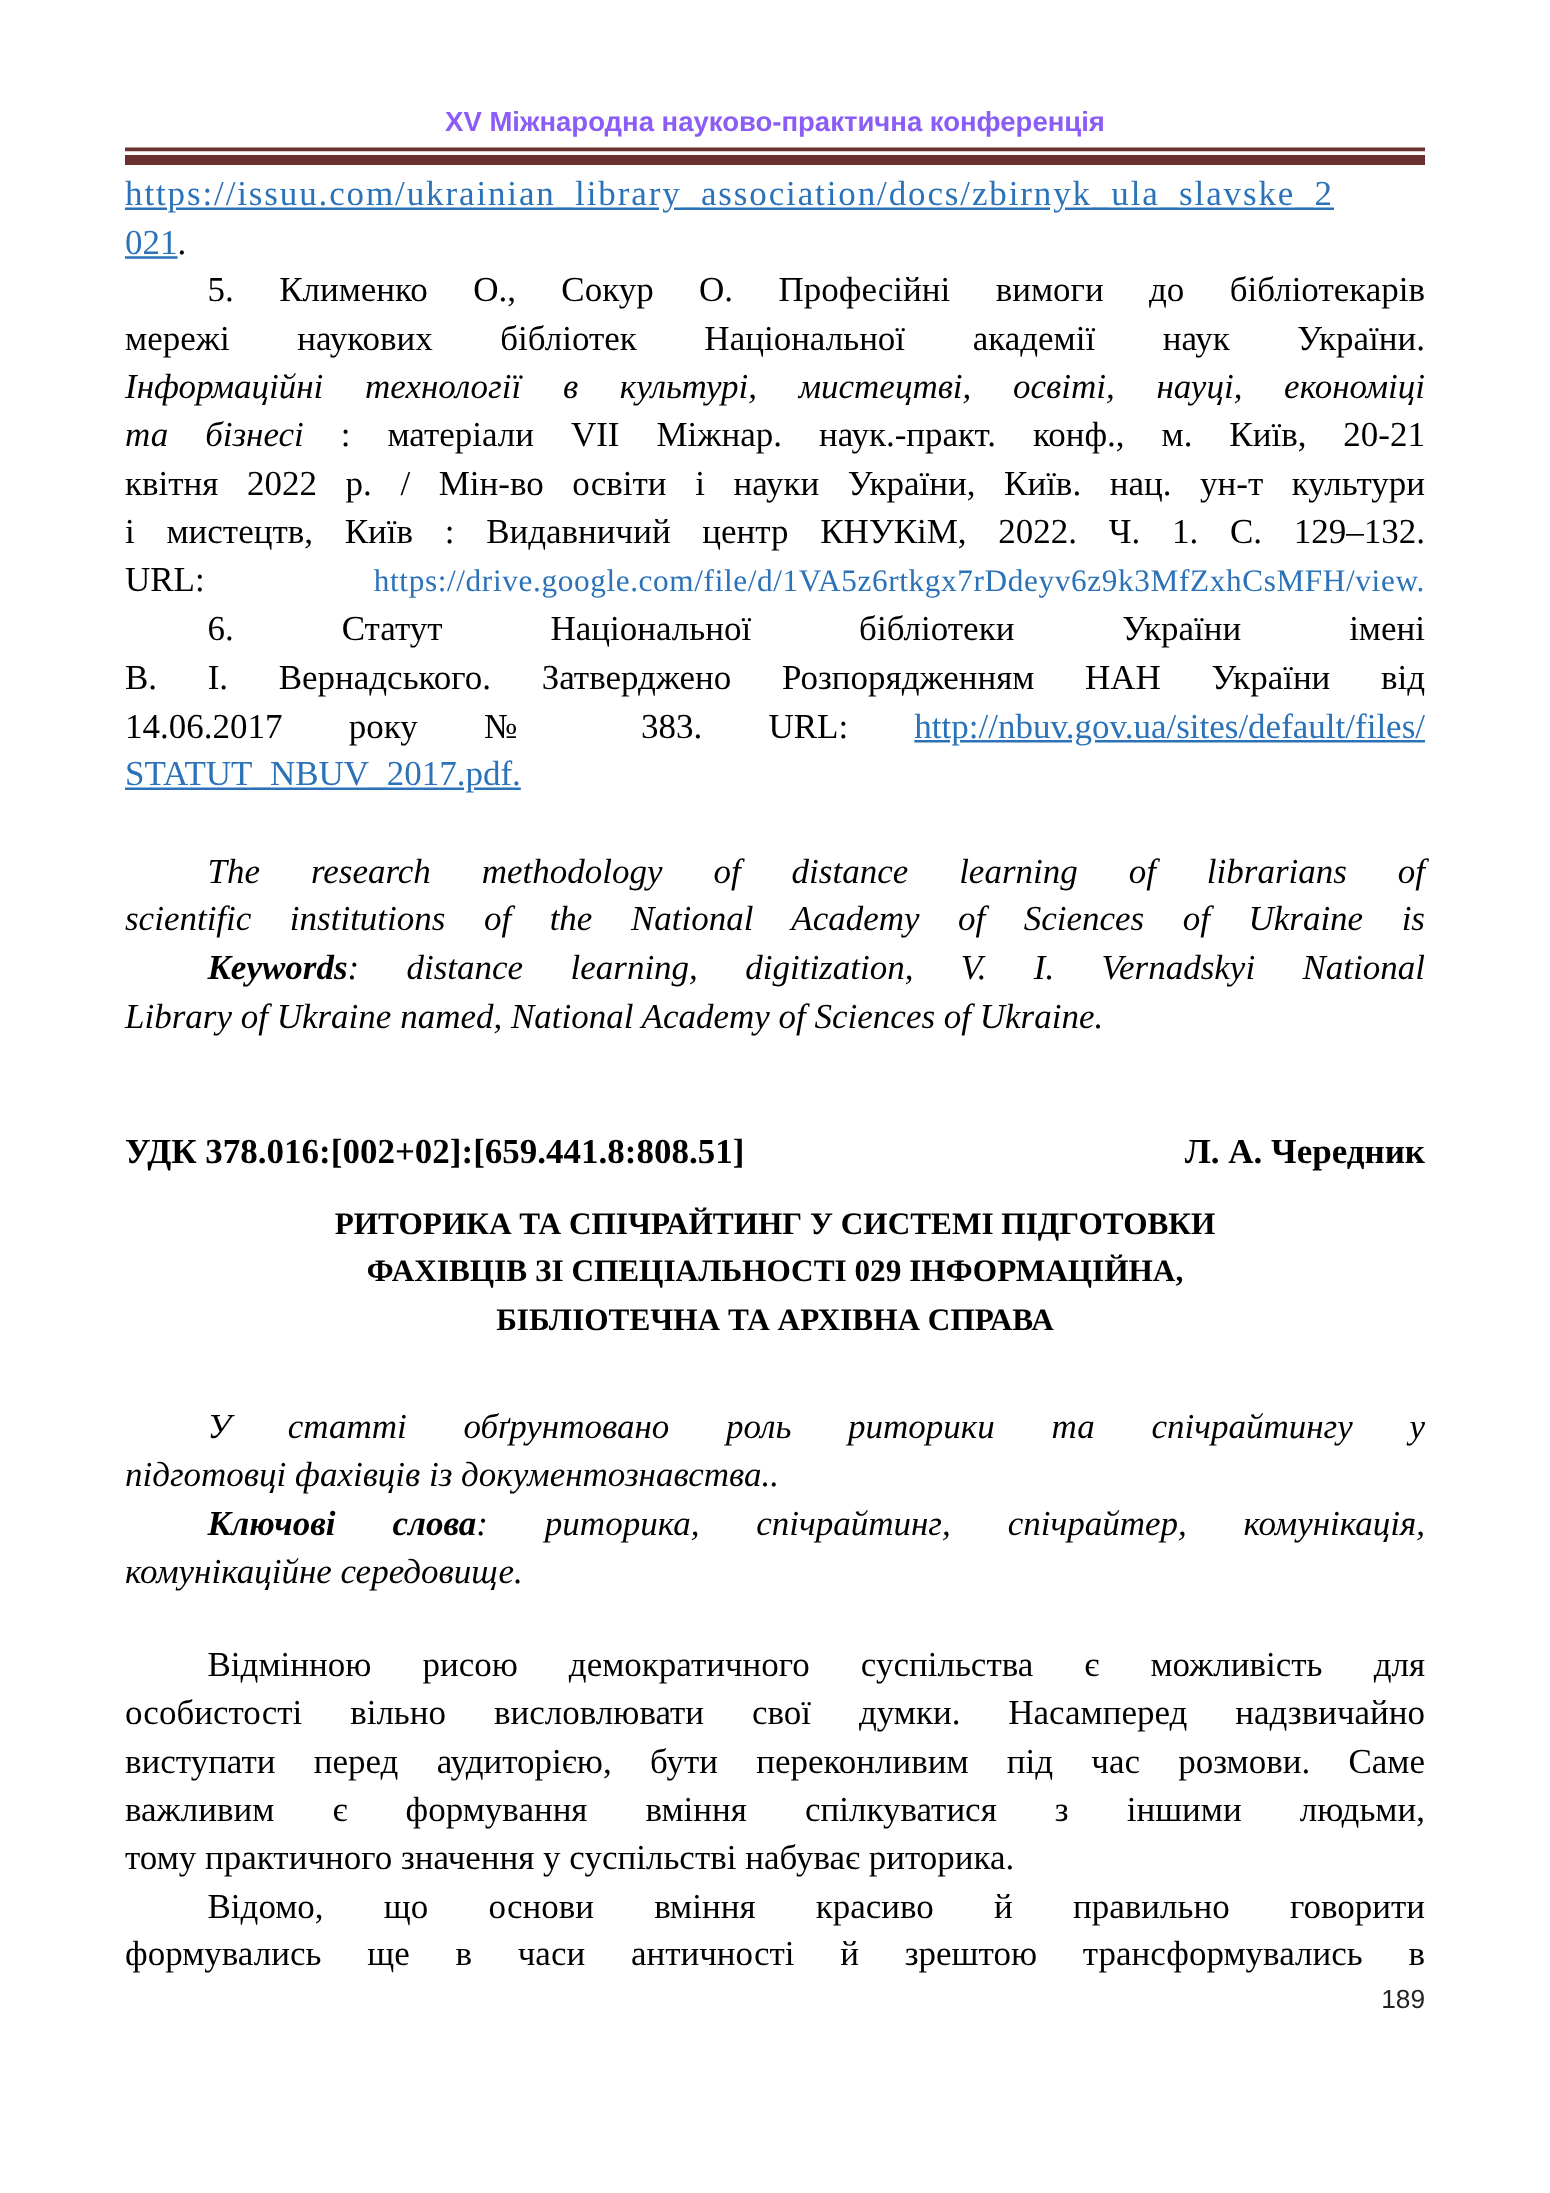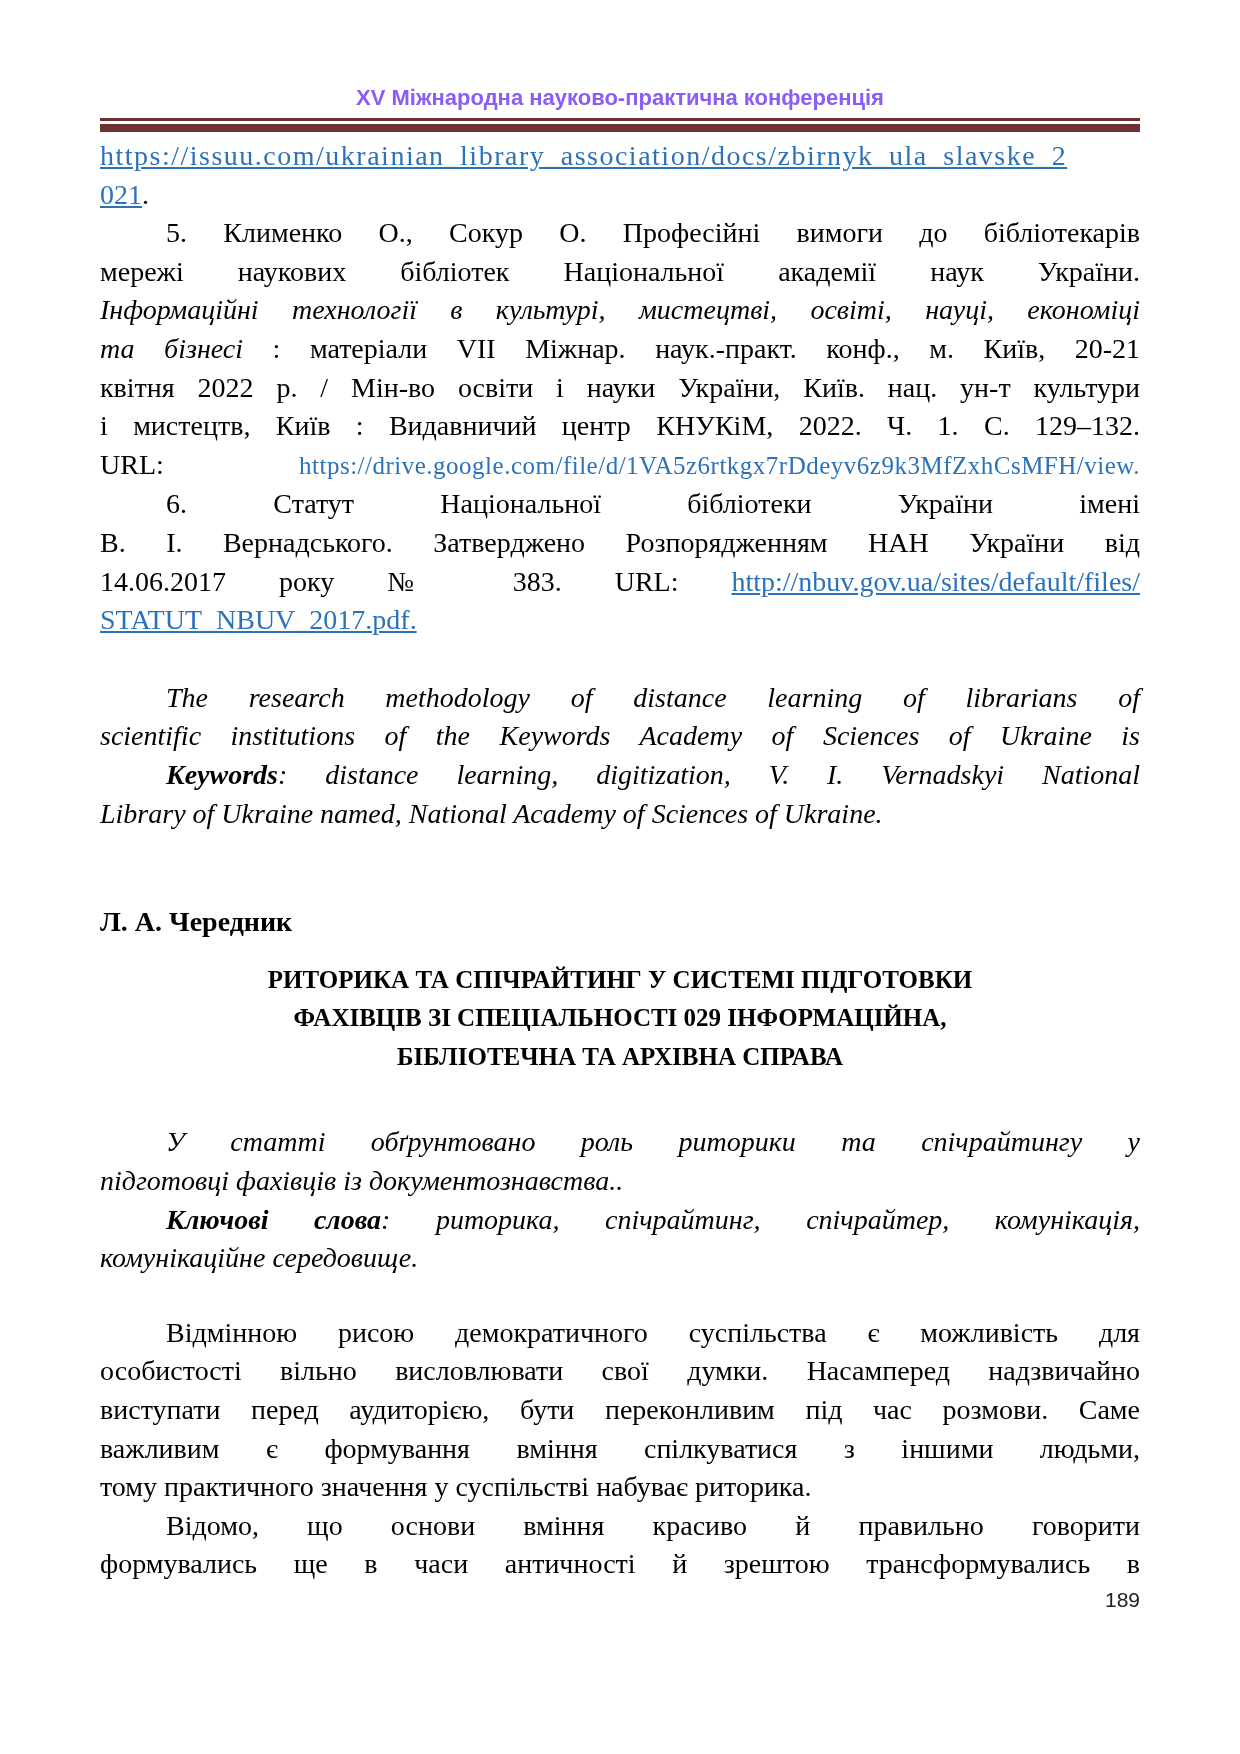--- a/index.html
+++ b/index.html
@@ -56,24 +56,25 @@
       <div class="line j"><span class="seg-i">Інформаційні технології в культурі, мистецтві, освіті, науці, економіці</span></div>
       <div class="line j"><span class="seg-i">та бізнесі</span><span class="seg-n"> : матеріали VII Міжнар. наук.-практ. конф., м. Київ, 20-21</span></div>
       <div class="line j"><span class="seg-n">квітня 2022 р. / Мін-во освіти і науки України, Київ. нац. ун-т культури</span></div>
       <div class="line j"><span class="seg-n">і мистецтв, Київ : Видавничий центр КНУКіМ, 2022. Ч. 1. С. 129–132.</span></div>
       <div class="line j"><span class="seg-n">URL: </span><span class="seg-as">https://drive.google.com/file/d/1VA5z6rtkgx7rDdeyv6z9k3MfZxhCsMFH/view.</span></div>
       <div class="line j ind"><span class="seg-n">6. Статут Національної бібліотеки України імені</span></div>
       <div class="line j"><span class="seg-n">В. І. Вернадського. Затверджено Розпорядженням НАН України від</span></div>
       <div class="line j"><span class="seg-n">14.06.2017 року № 383. URL: </span><span class="seg-a">http://nbuv.gov.ua/sites/default/files/</span></div>
       <div class="line l"><span class="seg-a">STATUT_NBUV_2017.pdf.</span></div>
       <div class="line j ind" style="margin-top: 39px;"><span class="seg-i">The research methodology of distance learning of librarians of</span></div>
-      <div class="line j"><span class="seg-i">scientific institutions of the Keywords Academy of Sciences of Ukraine is</span></div>
+      <div class="line j"><span class="seg-i">scientific institutions of the National Academy of Sciences of Ukraine is</span></div>
       <div class="line j ind"><span class="seg-bi">Keywords</span><span class="seg-i">: distance learning, digitization, V. I. Vernadskyi National</span></div>
       <div class="line l"><span class="seg-i">Library of Ukraine named, National Academy of Sciences of Ukraine.</span></div>
       <div class="line split" style="margin-top: 70px;">
+        <span class="seg-b">УДК 378.016:[002+02]:[659.441.8:808.51]</span>
         <span class="seg-b">Л. А. Чередник</span>
       </div>
       <div class="line c title" style="margin-top: 19px;"><span class="seg-b">РИТОРИКА ТА СПІЧРАЙТИНГ У СИСТЕМІ ПІДГОТОВКИ</span></div>
       <div class="line c title"><span class="seg-b">ФАХІВЦІВ ЗІ СПЕЦІАЛЬНОСТІ 029 ІНФОРМАЦІЙНА,</span></div>
       <div class="line c title"><span class="seg-b">БІБЛІОТЕЧНА ТА АРХІВНА СПРАВА</span></div>
       <div class="line j ind" style="margin-top: 47px;"><span class="seg-i">У статті обґрунтовано роль риторики та спічрайтингу у</span></div>
       <div class="line l"><span class="seg-i">підготовці фахівців із документознавства..</span></div>
       <div class="line j ind"><span class="seg-bi">Ключові слова</span><span class="seg-i">: риторика, спічрайтинг, спічрайтер, комунікація,</span></div>
       <div class="line l"><span class="seg-i">комунікаційне середовище.</span></div>
       <div class="line j ind" style="margin-top: 36px;"><span class="seg-n">Відмінною рисою демократичного суспільства є можливість для</span></div>

